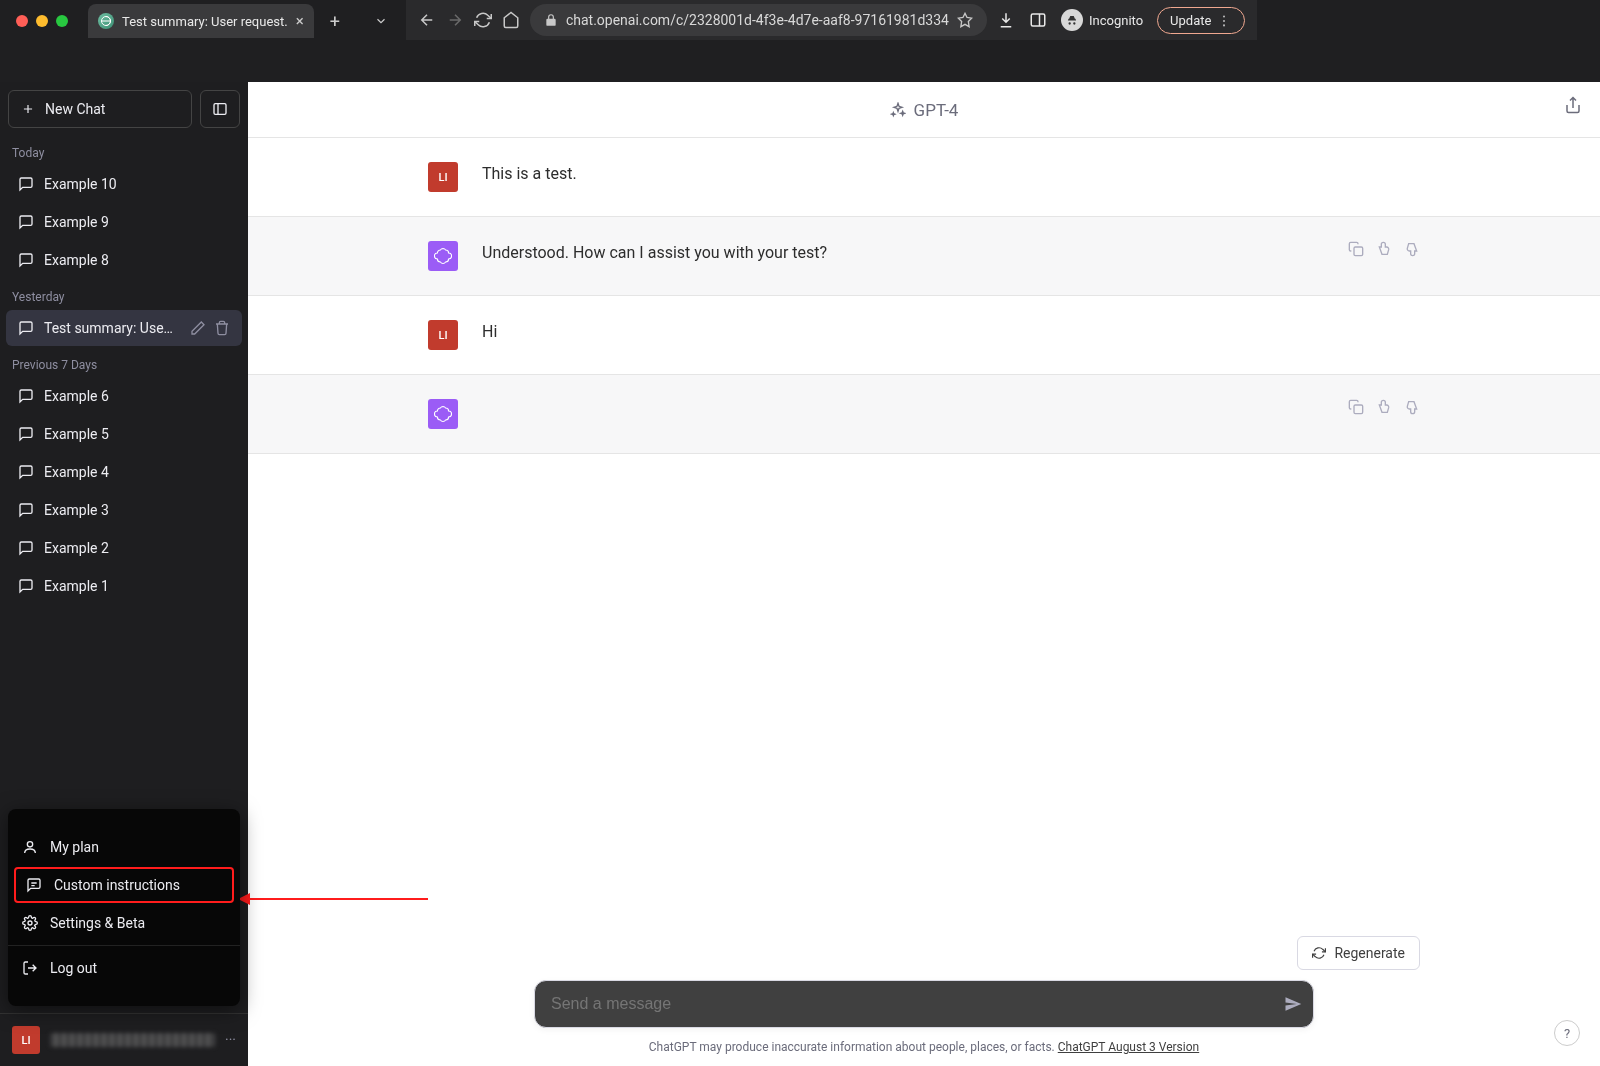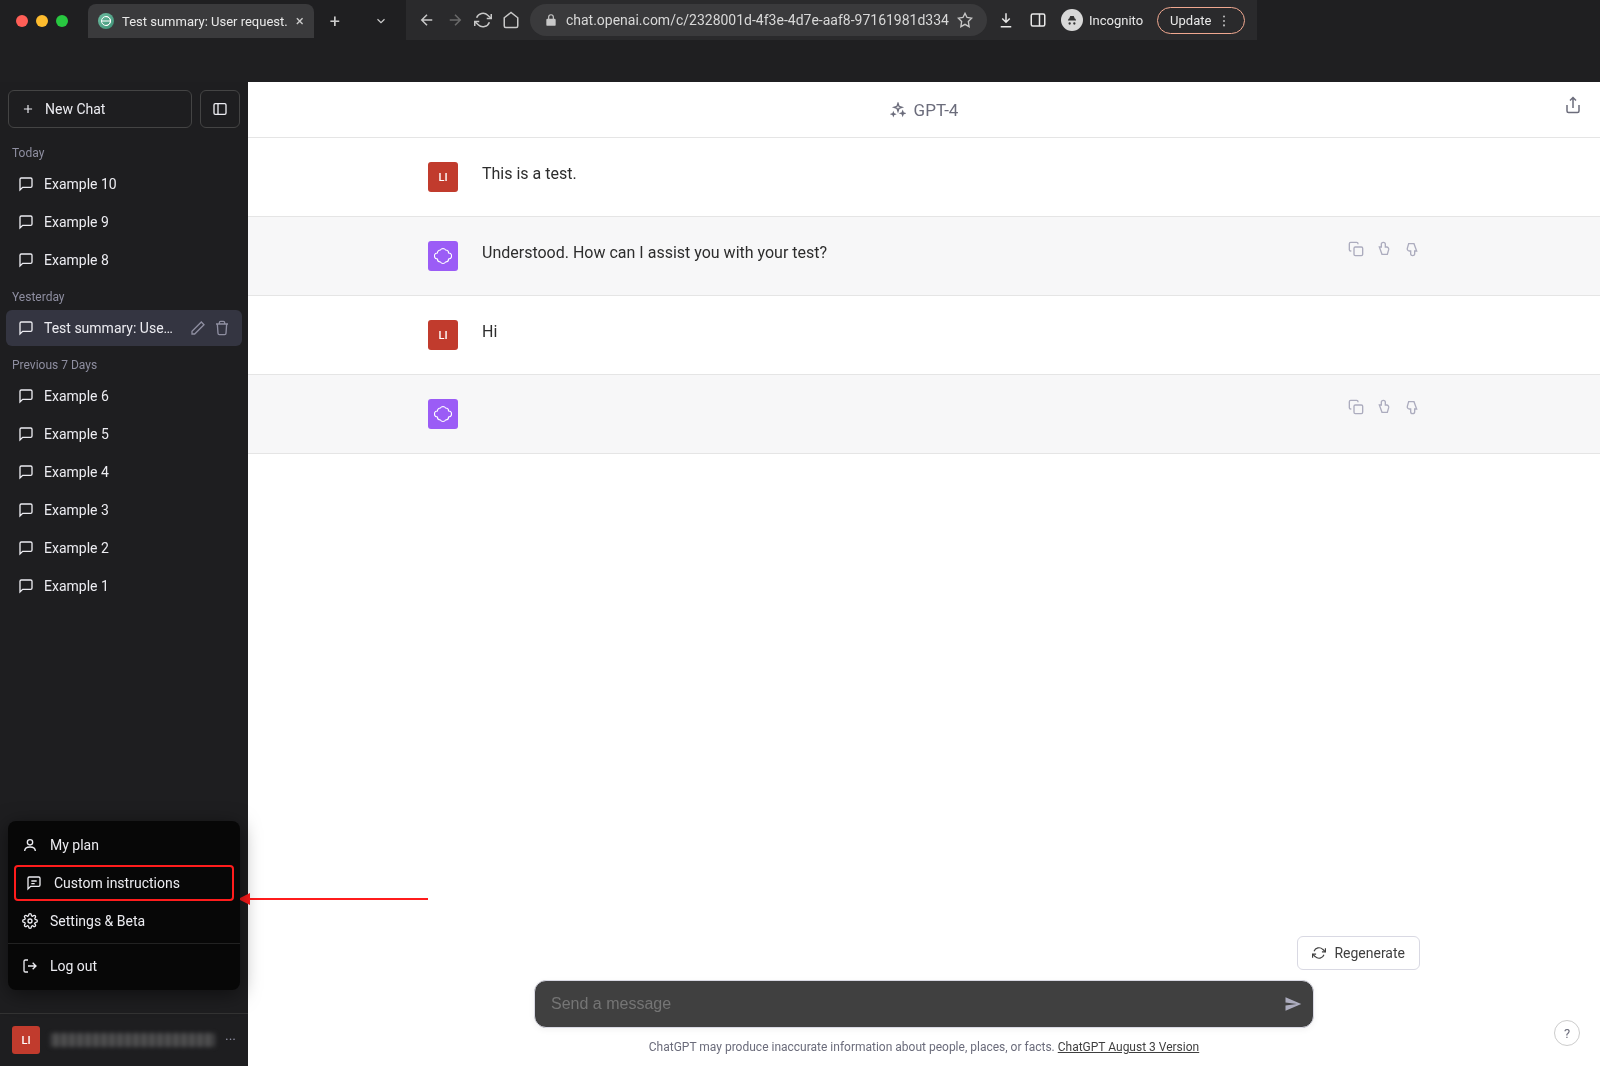--- a/index.html
+++ b/index.html
@@ -185,25 +185,25 @@
     flex:1;height:14px;
     background:repeating-linear-gradient(90deg,#3a3a3c 0 4px,#555 4px 8px);
     border-radius:2px;filter:blur(2px);
   }
   .more-ic{color:var(--sidebar-dim);cursor:pointer;}
 
   
   .popup-menu{
     position:absolute;
     left:8px;
-    bottom:76px;
+    bottom:60px;
     width:232px;
     background:var(--popup-bg);
     border-radius:8px;
-    padding:6px 0;
+    padding:20px 0;
     box-shadow:0 4px 20px rgba(0,0,0,0.5);
     z-index:10;
   }
   .popup-item{
     display:flex;align-items:center;gap:12px;
     padding:10px 14px;
     cursor:pointer;
     color:var(--sidebar-text);
     font-size:14px;
   }

